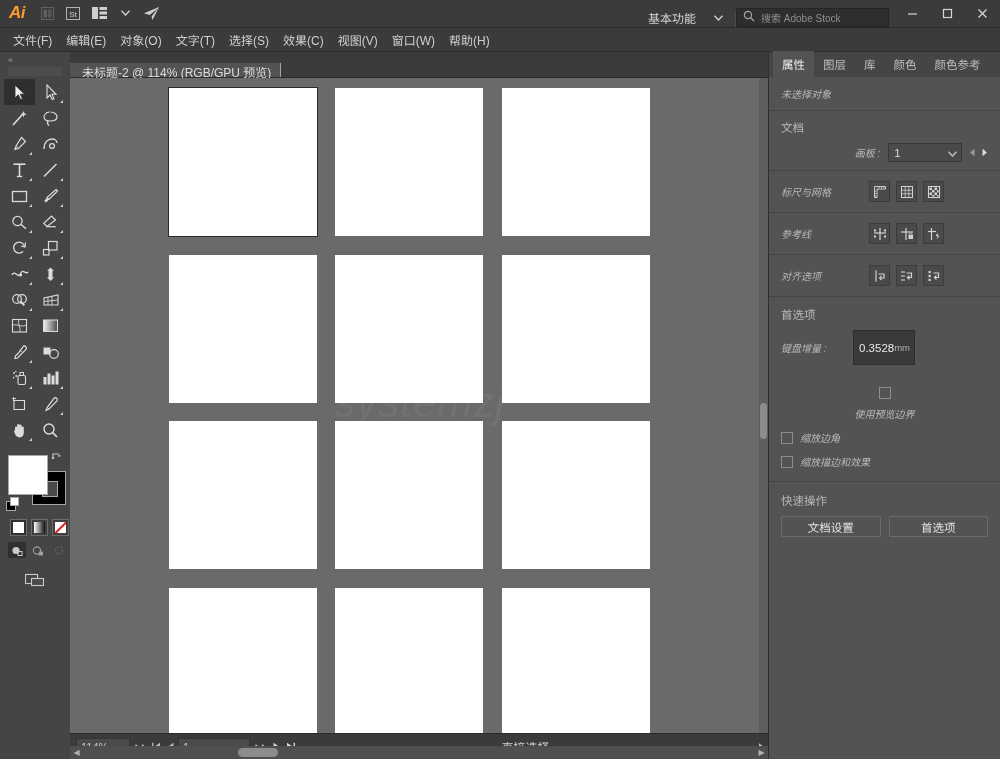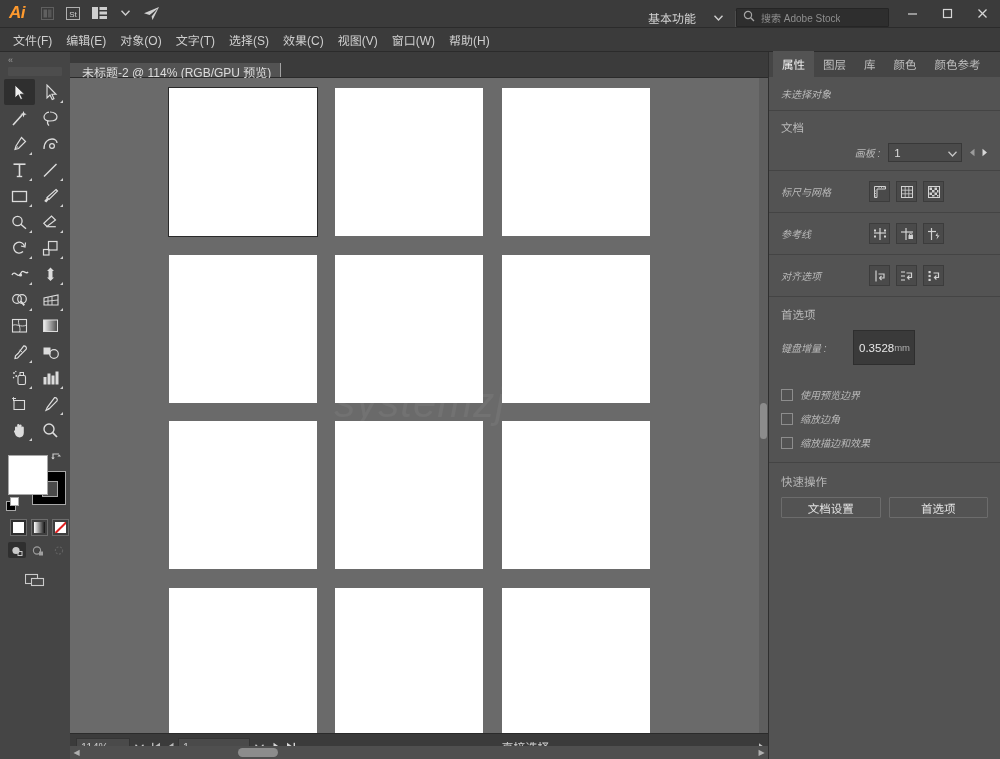--- a/index.html
+++ b/index.html
@@ -857,21 +857,21 @@
 
     <div class="psection" style="padding:9px 12px 12px 12px;">
       <div class="sec-title">首选项</div>
       <div class="row">
         <div class="lbl" style="width:72px;">键盘增量 :</div>
         <div class="numfield" style="width:62px;">
           <span>0.3528</span>
           <span class="unit">mm</span>
         </div>
       </div>
-      <div class="cbrow" style="margin-top:22px;">
+      <div class="cbrow" style="margin-top:22px;flex-direction:column;">
         <div class="cbox"></div>
         <div class="lbl">使用预览边界</div>
       </div>
       <div class="cbrow">
         <div class="cbox"></div>
         <div class="lbl">缩放边角</div>
       </div>
       <div class="cbrow" style="margin-bottom:0;">
         <div class="cbox"></div>
         <div class="lbl">缩放描边和效果</div>

